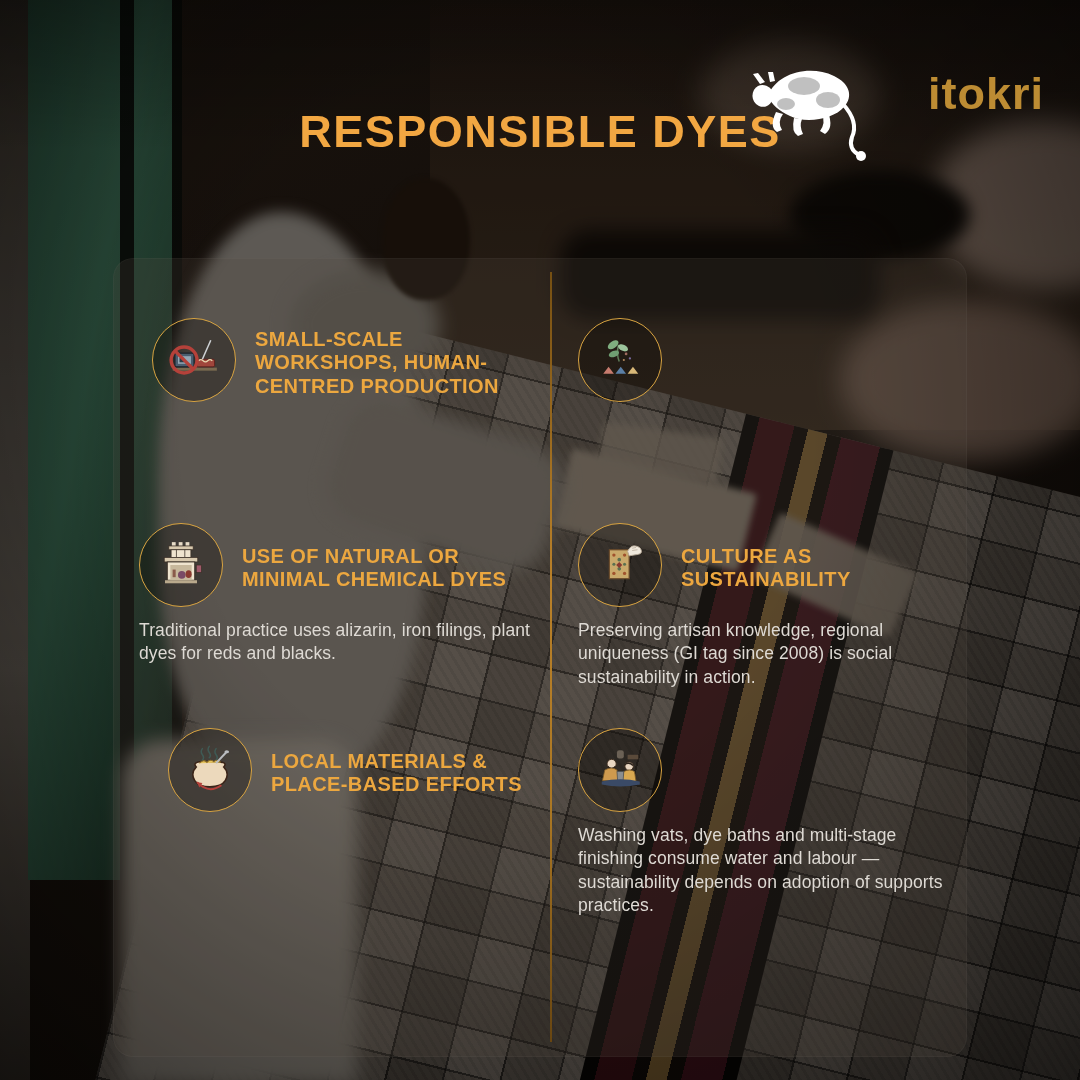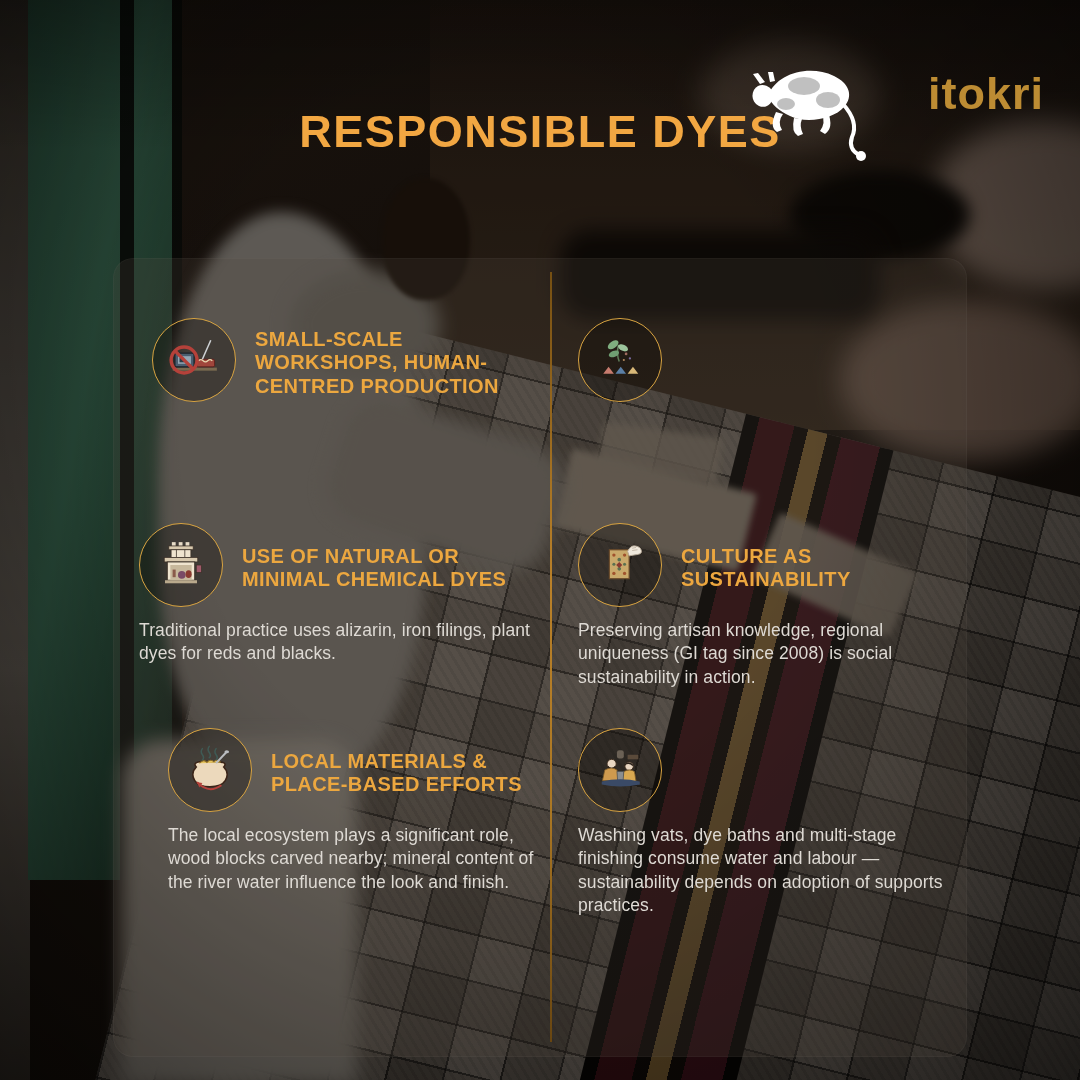--- a/index.html
+++ b/index.html
@@ -244,21 +244,20 @@
           <path d="M24,38 q-4,-4 1,-6 q4,-2 34,0 q5,2 1,6 q8,8 2,18 q-5,8 -20,8 q-15,0 -20,-8 q-6,-10 2,-18 Z" fill="#ecd9bc" stroke="#3a2418" stroke-width="2"></path>
           <path d="M28,33 q6,-6 10,-1 q4,-5 9,-1 q5,-4 9,1" fill="#e6c45e" stroke="#8a6b28" stroke-width="1.4"></path>
           <line x1="64" y1="18" x2="50" y2="33" stroke="#b9bcc0" stroke-width="2.6"></line>
           <ellipse cx="64" cy="18" rx="3" ry="2" fill="#b9bcc0"></ellipse>
           <path d="M25,58 q15,16 32,4" fill="none" stroke="#b5413a" stroke-width="2.6"></path>
           <path d="M25,58 l7,1 l-4,6 Z" fill="#b5413a"></path>
         </svg>
       </div>
       <h3 class="cell-title">LOCAL MATERIALS &amp; PLACE-BASED EFFORTS</h3>
     </div>
-    <p class="cell-body">The local ecosystem plays a significant role, wood blocks carved nearby; mineral content of the river water influence the look and finish.</p>
   </section>
 
   <section class="cell c6">
     <div class="cell-head">
       <div class="icon-circle">
         <svg width="64" height="64" viewBox="0 0 84 84">
           <rect x="38" y="16" width="9" height="11" rx="3" fill="#6b6155"></rect>
           <rect x="52" y="22" width="14" height="6" fill="#5a4a3a"></rect>
           <circle cx="31" cy="34" r="6" fill="#e8d6c2" stroke="#3a2a1c" stroke-width="1.2"></circle>
           <path d="M26,36 q5,6 10,0 l0,5 q-5,4 -10,0 Z" fill="#2a211a"></path>

